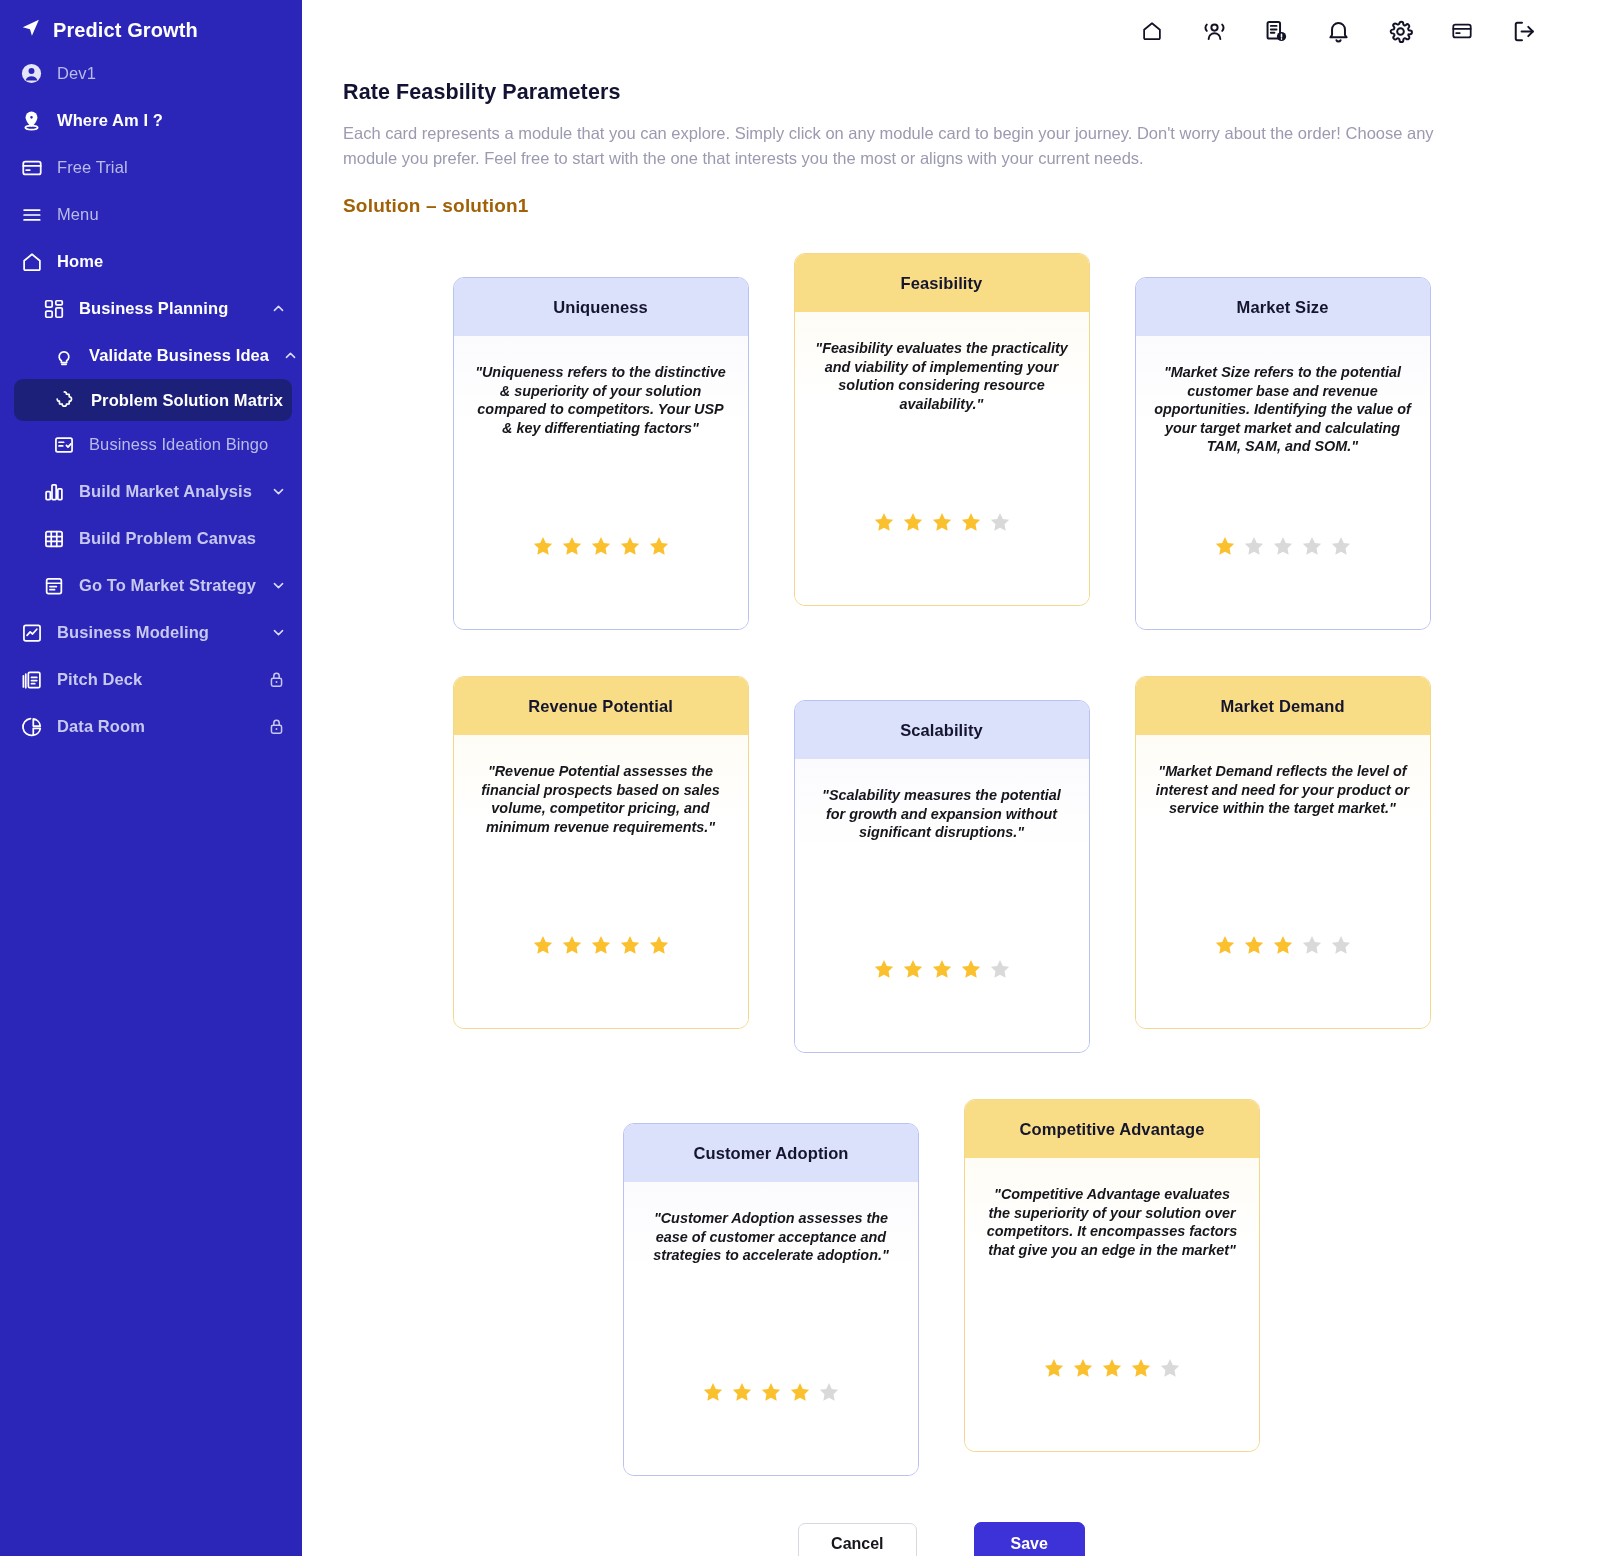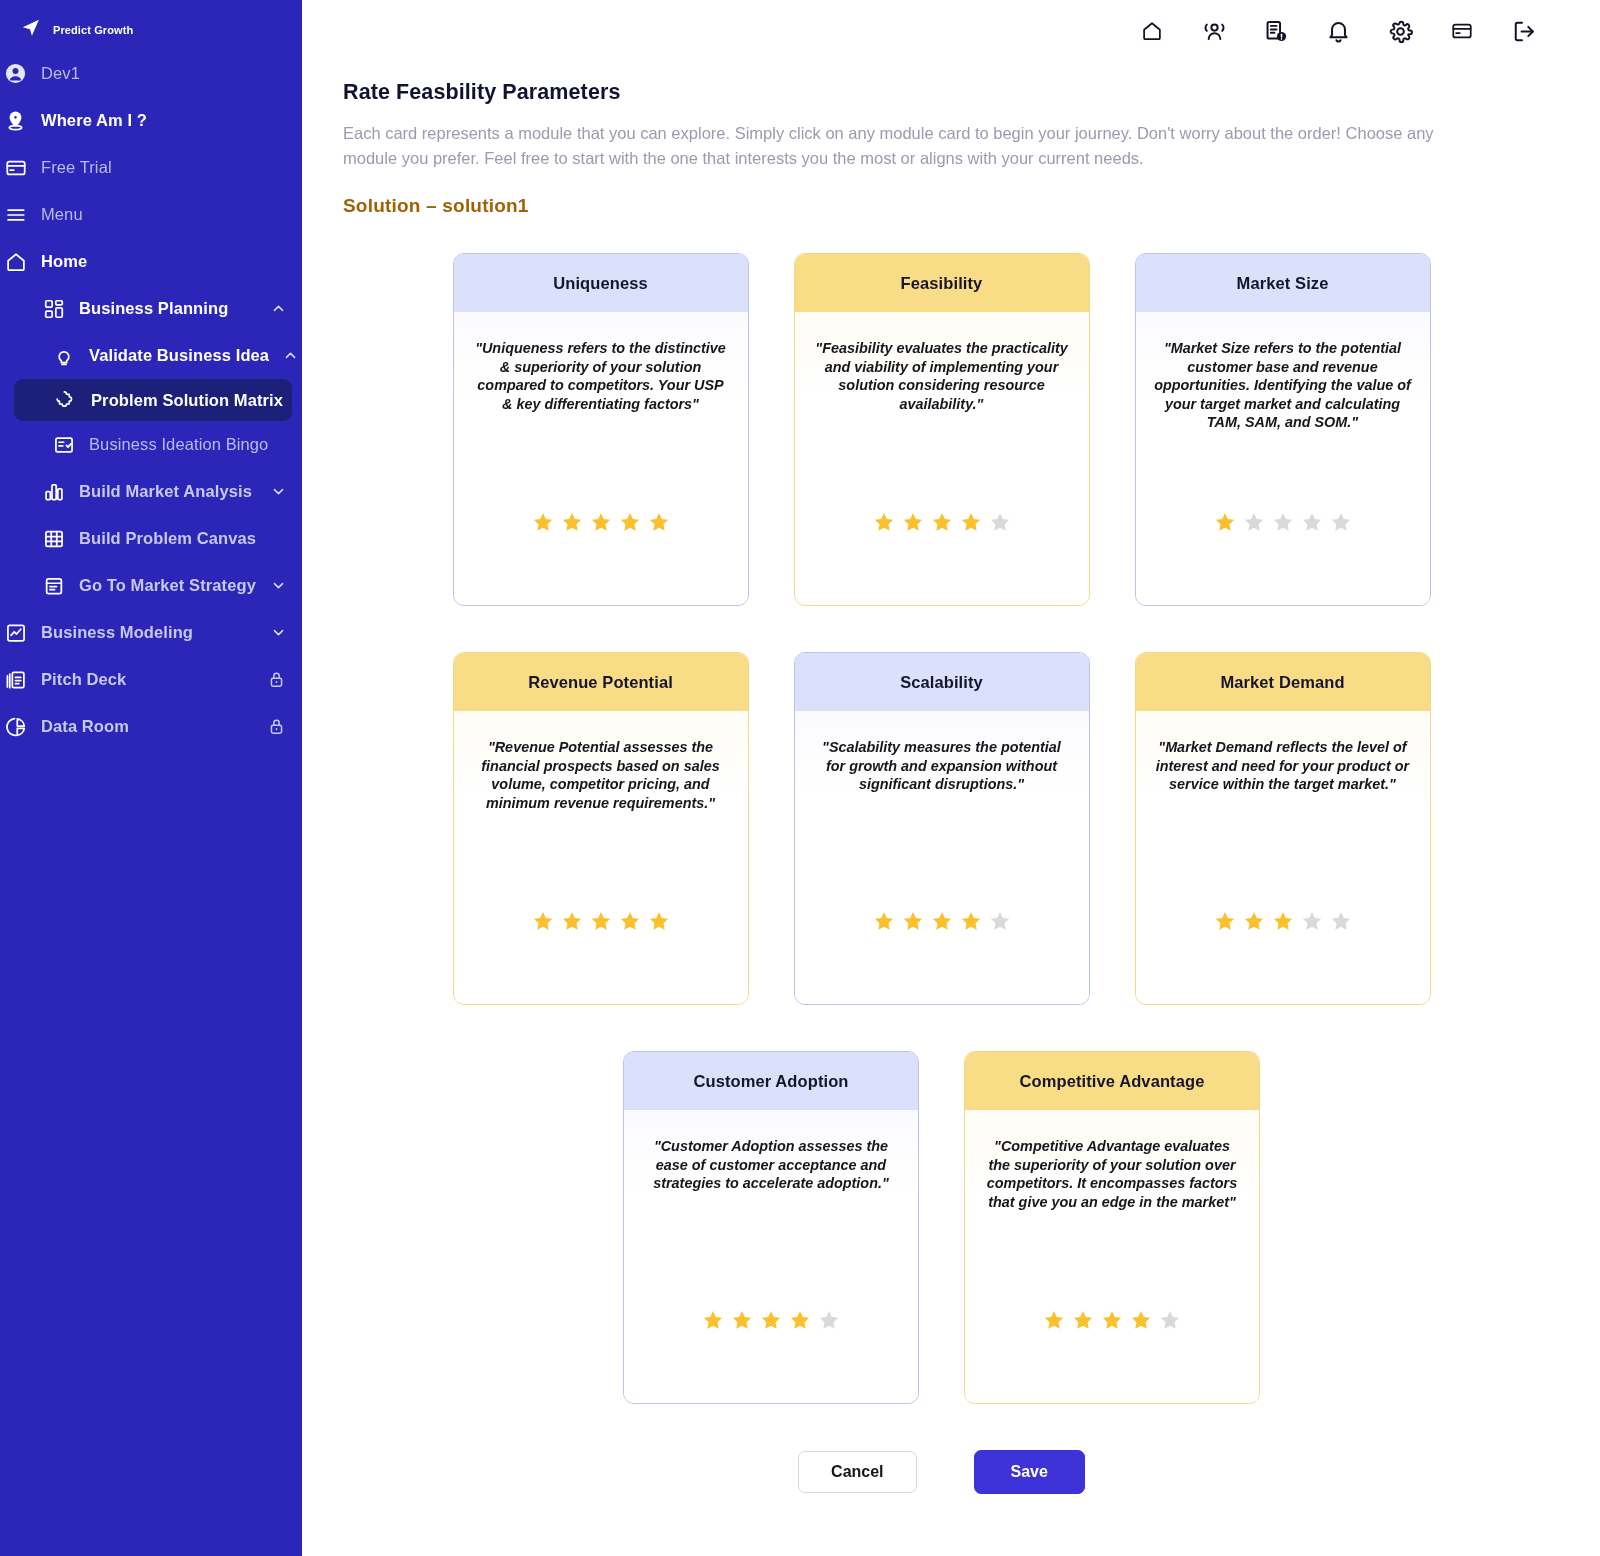--- a/index.html
+++ b/index.html
@@ -16,24 +16,24 @@
     width: 302px; min-width: 302px; height: 1556px;
     background: #2b26b8;
     padding-top: 10px;
     position: relative;
     overflow: hidden;
   }
   .brand {
     display: flex; align-items: center; gap: 11px;
     padding: 8px 0 8px 20px; height: 40px;
   }
-  .brand-label { color: #ffffff; font-size: 11px; font-weight: 700; letter-spacing: .1px; }
+  .brand-label { color: #ffffff; font-size: 20px; font-weight: 700; letter-spacing: .1px; }
   .nav-item {
     display: flex; align-items: center; gap: 14px;
-    height: 47px; padding-left: 4px; padding-right: 16px;
+    height: 47px; padding-left: 20px; padding-right: 16px;
     position: relative; cursor: pointer;
   }
   .nav-item .ico { width: 23px; height: 23px; display: flex; align-items: center; justify-content: center; flex: 0 0 23px; }
   .nav-label { font-size: 16.5px; letter-spacing: .1px; white-space: nowrap; }
   .lbl-bright { color: #ffffff; font-weight: 600; }
   .lbl-dim { color: #b9bbe8; font-weight: 500; }
   .lbl-dim2 { color: #c7c8ee; font-weight: 600; }
   .chev { margin-left: auto; display: flex; align-items: center; }
   .lockbox { margin-left: auto; display: flex; align-items: center; }
 
@@ -78,21 +78,21 @@
     display: flex; justify-content: center; gap: 45px; margin-bottom: 46px;
   }
   .card {
     width: 296px; height: 353px;
     border-radius: 11px;
     overflow: hidden;
     display: flex; flex-direction: column;
     background: #ffffff;
     cursor: pointer;
   }
-  .card.blue  { border: 1.4px solid #b9c3f2; }
+  .card.blue  { border: 1.4px solid #b9c3f2; margin-top: 24px; }
   .card.blue .card-head  { background: #dbe0fb; }
   .card.yellow { border: 1.4px solid #f3d88a; }
   .card.yellow .card-head { background: #f9dd86; }
 
   .card-head {
     height: 58px; display: flex; align-items: center; justify-content: center;
     flex: 0 0 58px;
   }
   .card-title {
     font-size: 16.5px; font-weight: 700; color: #15152e; letter-spacing: .1px;

